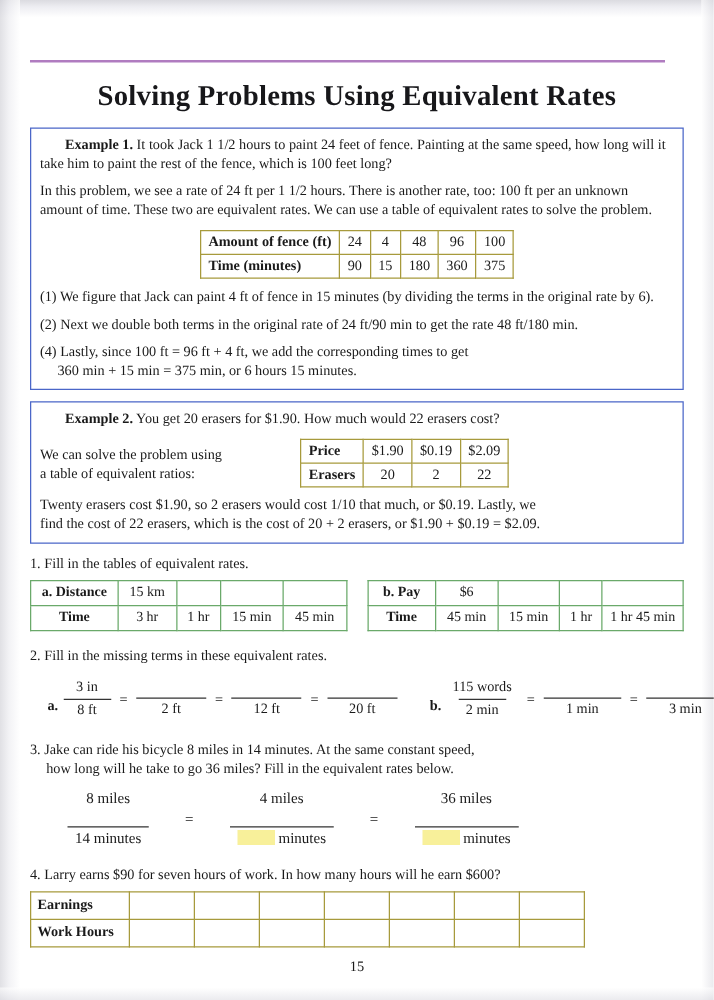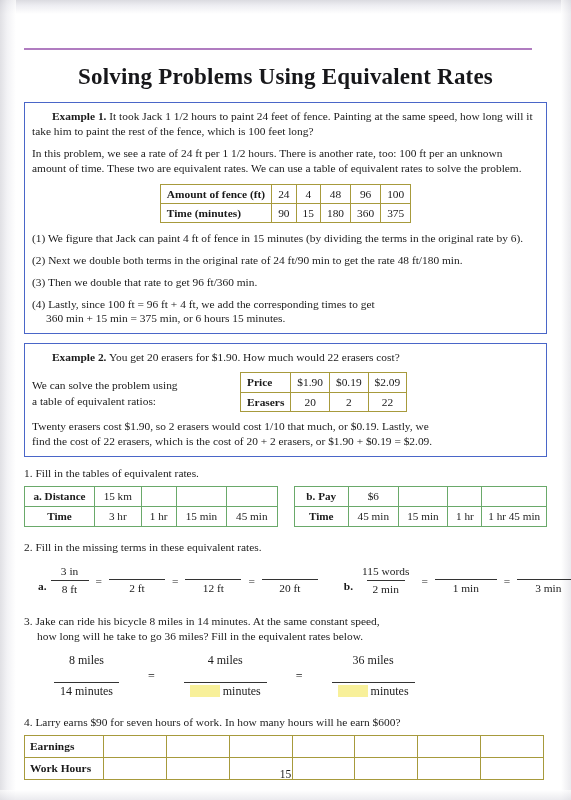--- a/index.html
+++ b/index.html
@@ -117,21 +117,21 @@
     padding: 2px 5px;
     text-align: center;
     height: 15px;
     line-height: 1.2;
   }
   table.rate-green td.hd { font-weight: bold; }
 
   table.blank-olive {
     border-collapse: collapse;
     font-size: 11.4px;
-    width: 520px;
+    width: 444px;
   }
   table.blank-olive td {
     border: 1px solid #a79a3c;
     height: 19px;
     padding: 1px 5px;
   }
   table.blank-olive td.hd { font-weight: bold; width: 68px; }
 
   
   .exercise {
@@ -245,21 +245,20 @@
             <td>180</td>
             <td>360</td>
             <td>375</td>
           </tr>
         </tbody></table>
       </div>
 
       <div class="steps">
         <p>(1) We figure that Jack can paint 4 ft of fence in 15 minutes (by dividing the terms in the original rate by 6).</p>
         <p>(2) Next we double both terms in the original rate of 24 ft/90 min to get the rate 48 ft/180 min.</p>
-        <p>(3) Then we double that rate to get 96 ft/360 min.</p>
         <p>
           <span>(4) Lastly, since 100 ft = 96 ft + 4 ft, we add the corresponding times to get</span>
           <span class="indent2">360 min + 15 min = 375 min, or 6 hours 15 minutes.</span>
         </p>
       </div>
     </div>
 
     <div class="example-box">
       <p>
         <span class="lbl">Example 2.</span>

